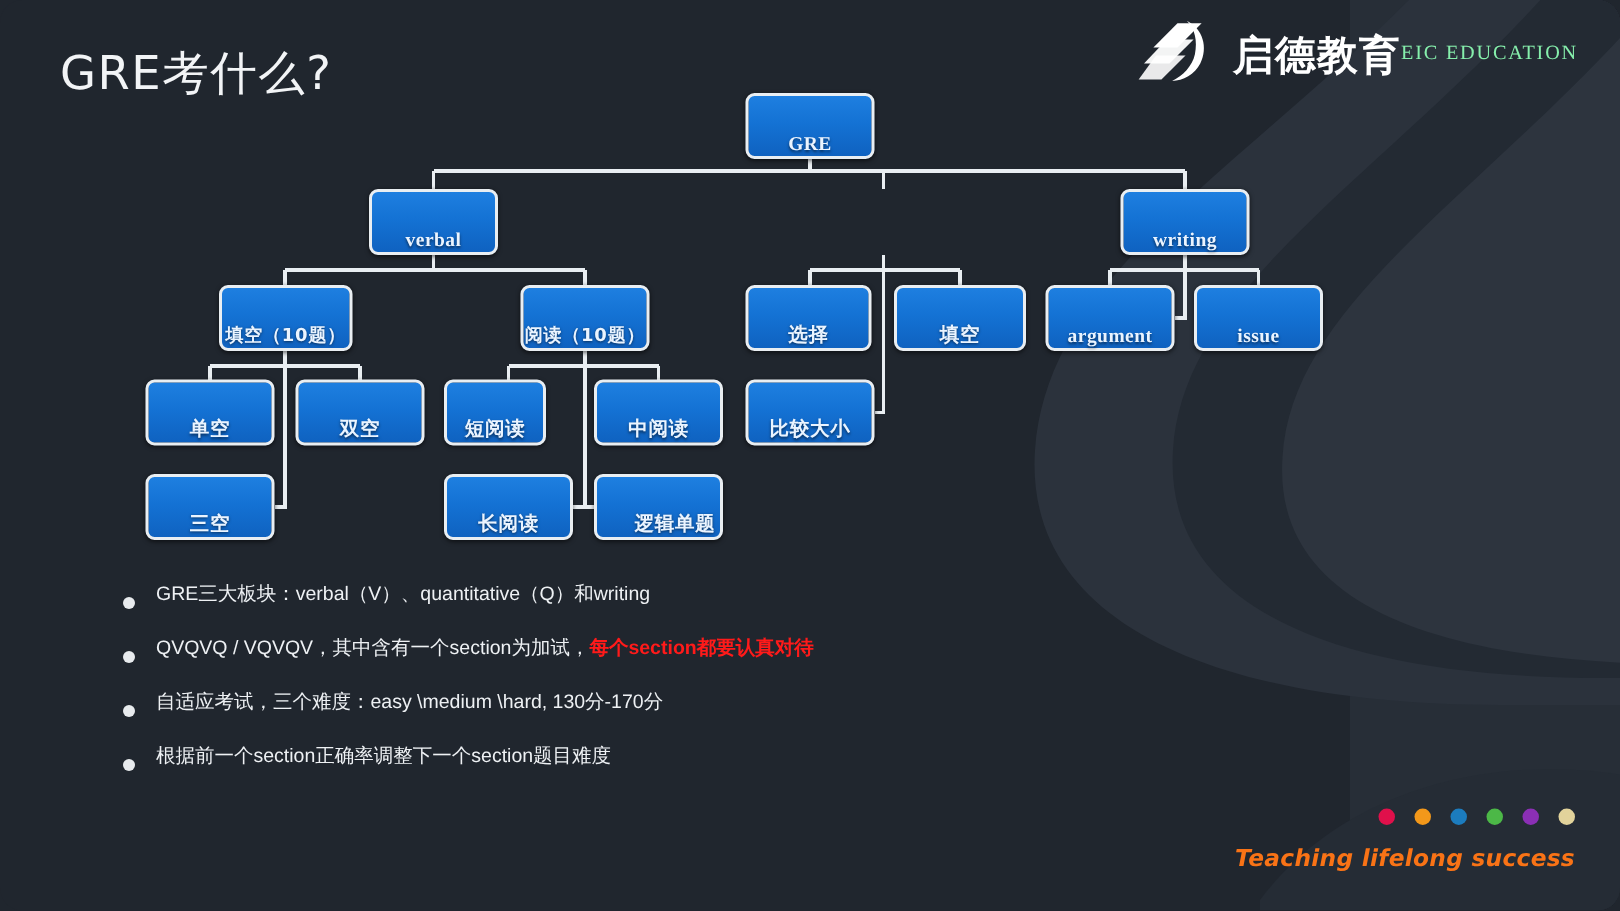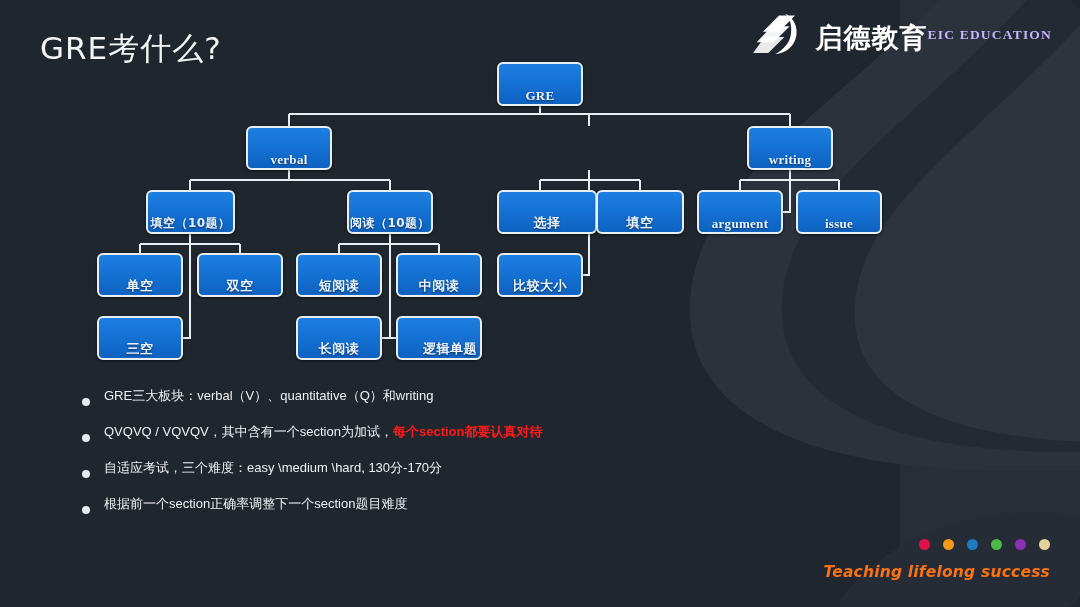--- a/index.html
+++ b/index.html
@@ -29,21 +29,21 @@
     white-space: nowrap;
   }
 
   
   #logo { position: absolute; right: 28px; top: 12px;
           display: flex; align-items: center; gap: 10px; }
   #logo .mark { width: 54px; height: 50px; flex: none; }
   #logo .wordmark { display:flex; flex-direction:row; align-items:flex-start; line-height:1; }
   #logo .cn { font-size: 27px; color:#ffffff; font-weight:700; letter-spacing:1px;
               font-family:"DejaVu Sans","Liberation Sans",sans-serif; }
-  #logo .en { font-size: 13.5px; color:#c4b5fd; font-weight:700; letter-spacing:1.2px;
+  #logo .en { font-size: 13.5px; color:#86efac; font-weight:400; letter-spacing:1.2px;
               margin-top:4px; font-family:"Liberation Serif","DejaVu Serif",serif; }
 
   
   #diagram { position:absolute; left:0; top:0; width:1080px; height:380px; }
   #connectors { position:absolute; left:0; top:0; width:1080px; height:380px; }
 
   .node {
     position: absolute;
     border: 2px solid #e9eef2;
     border-radius: 6px;
@@ -173,39 +173,39 @@
       </div>
       <div class="node en small" style="left: 747px; top: 126px; width: 86px; height: 44px;">
         <span>writing</span>
       </div>
       <div class="node cn small" style="left: 146px; top: 190px; width: 89px; height: 44px;">
         <span>填空（10题）</span>
       </div>
       <div class="node cn small" style="left: 347px; top: 190px; width: 86px; height: 44px;">
         <span>阅读（10题）</span>
       </div>
-      <div class="node cn" style="left: 497px; top: 190px; width: 100px; height: 44px;">
+      <div class="node cn" style="left: 497px; top: 190px; width: 84px; height: 44px;">
         <span>选择</span>
       </div>
       <div class="node cn" style="left: 596px; top: 190px; width: 88px; height: 44px;">
         <span>填空</span>
       </div>
       <div class="node en small" style="left: 697px; top: 190px; width: 86px; height: 44px;">
         <span>argument</span>
       </div>
       <div class="node en small" style="left: 796px; top: 190px; width: 86px; height: 44px;">
         <span>issue</span>
       </div>
       <div class="node cn" style="left: 97px; top: 253px; width: 86px; height: 44px;">
         <span>单空</span>
       </div>
       <div class="node cn" style="left: 197px; top: 253px; width: 86px; height: 44px;">
         <span>双空</span>
       </div>
-      <div class="node cn" style="left: 296px; top: 253px; width: 86px; height: 44px;">
+      <div class="node cn" style="left: 296px; top: 253px; width: 68px; height: 44px;">
         <span>短阅读</span>
       </div>
       <div class="node cn" style="left: 396px; top: 253px; width: 86px; height: 44px;">
         <span>中阅读</span>
       </div>
       <div class="node cn" style="left: 497px; top: 253px; width: 86px; height: 44px;">
         <span>比较大小</span>
       </div>
       <div class="node cn" style="left: 97px; top: 316px; width: 86px; height: 44px;">
         <span>三空</span>

